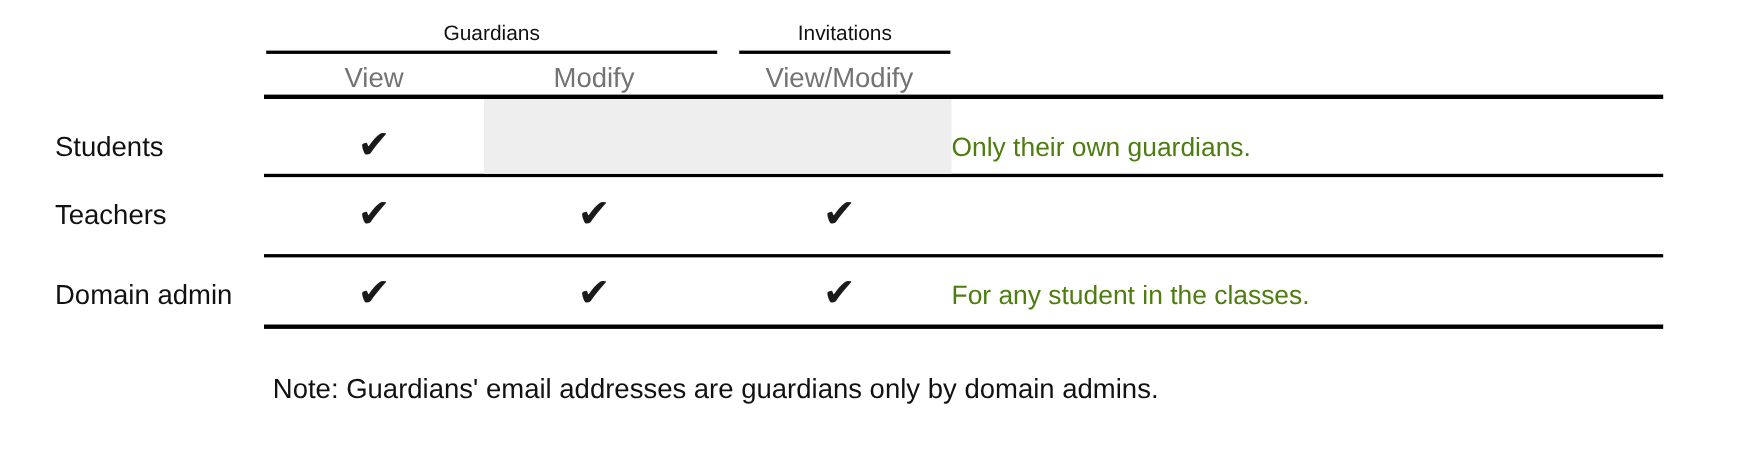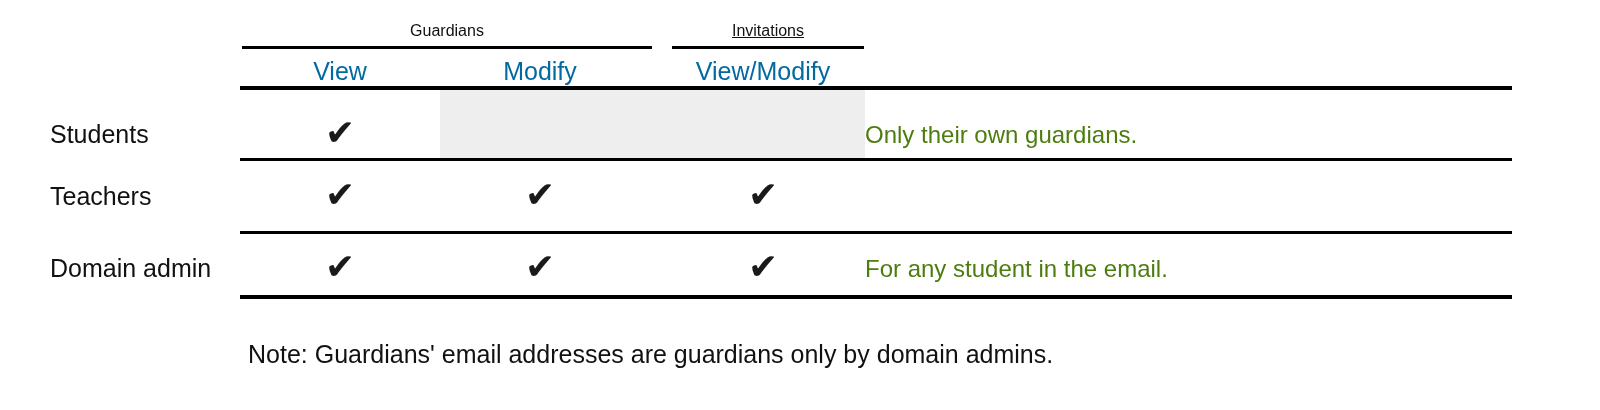--- a/index.html
+++ b/index.html
@@ -42,37 +42,37 @@
     position: absolute;
     height: 3px;
     background: #000000;
   }
   .grouprule.guardians  { left: 242px; width: 410px; top: 46px; }
   .grouprule.invitations{ left: 672px; width: 192px; top: 46px; }
 
   .grouplabel {
     position: absolute;
     top: 16px;
-    font-size: 16px;
+    font-size: 19px;
     line-height: 30px;
     text-align: center;
     white-space: nowrap;
     color: #111111;
   }
   .grouplabel.guardians   { left: 242px; width: 410px; }
-  .grouplabel.invitations { left: 672px; width: 192px; text-decoration: underline; }
+  .grouplabel.invitations { left: 672px; width: 192px; }
 
   .subhead {
     position: absolute;
     top: 56px;
     font-size: 25px;
     line-height: 30px;
     text-align: center;
     white-space: nowrap;
-    color: #0369a1;
+    color: #737373;
   }
 
   
   .rule {
     position: absolute;
     left: 240px;
     width: 1272px;
     background: #000000;
   }
   .rule.r0 { top: 86px;  height: 4px; }
@@ -208,21 +208,21 @@
       <div class="cell center col-view">
         <span class="check">✔</span>
       </div>
       <div class="cell center col-modify">
         <span class="check">✔</span>
       </div>
       <div class="cell center col-invite">
         <span class="check">✔</span>
       </div>
       <div class="cell left col-desc">
-        <span class="desc">For any student in the email.</span>
+        <span class="desc">For any student in the classes.</span>
       </div>
     </div>
 
   </div>
 
   <div class="note">Note: Guardians' email addresses are guardians only by domain admins.</div>
 
 </div>
 
 </body></html>

